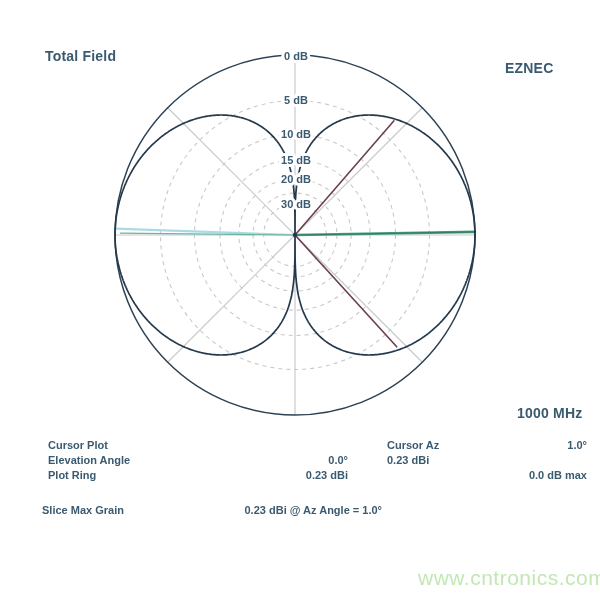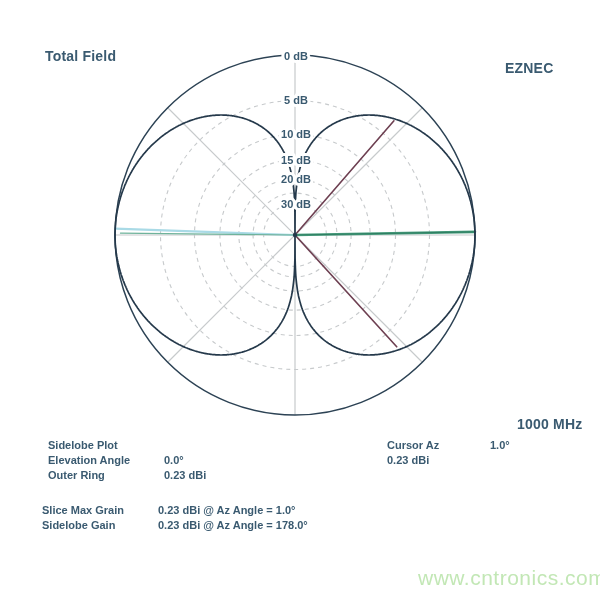--- a/index.html
+++ b/index.html
@@ -8,21 +8,21 @@
     font-family:"Liberation Sans", sans-serif;
   }
   .lab{
     position:absolute;font-size:14px;font-weight:bold;color:#3a5a70;
     letter-spacing:.2px;white-space:nowrap;
   }
   #plot{position:absolute;left:0;top:0;}
   .block{
     position:absolute;font-size:11px;font-weight:bold;color:#3a5a70;white-space:nowrap;
   }
-  .row{display:flex;height:15px;line-height:15px;}
+  .row{display:flex;height:15px;line-height:15px;justify-content:space-between;}
   .row .lbl{flex:none;}
   .left-col .lbl{width:116px;}
   .right-col .lbl{width:103px;}
   .title-row{height:15px;line-height:15px;}
   .watermark{
     position:absolute;left:418px;top:566px;font-size:21px;font-weight:normal;
     color:#c2e7b5;letter-spacing:.5px;white-space:nowrap;
   }
 </style>
 </head>
@@ -55,50 +55,50 @@
       <path d="M475.0 235.0L475.0 234.2L475.0 233.4L475.0 232.6L475.0 231.9L474.9 231.1L474.9 230.3L474.9 229.5L474.8 228.7L474.8 227.9L474.8 227.2L474.7 226.4L474.7 225.6L474.6 224.8L474.5 224.0L474.5 223.2L474.4 222.5L474.3 221.7L474.2 220.9L474.1 220.1L474.1 219.3L474.0 218.6L473.9 217.8L473.8 217.0L473.6 216.2L473.5 215.4L473.4 214.7L473.3 213.9L473.2 213.1L473.0 212.4L472.9 211.6L472.7 210.8L472.6 210.0L472.4 209.3L472.3 208.5L472.1 207.7L471.9 207.0L471.8 206.2L471.6 205.4L471.4 204.7L471.2 203.9L471.0 203.2L470.9 202.4L470.7 201.7L470.5 200.9L470.2 200.1L470.0 199.4L469.8 198.6L469.6 197.9L469.4 197.1L469.1 196.4L468.9 195.6L468.7 194.9L468.4 194.2L468.2 193.4L467.9 192.7L467.7 191.9L467.4 191.2L467.1 190.5L466.9 189.8L466.6 189.0L466.3 188.3L466.0 187.6L465.7 186.8L465.5 186.1L465.2 185.4L464.9 184.7L464.5 184.0L464.2 183.3L463.9 182.5L463.6 181.8L463.3 181.1L463.0 180.4L462.6 179.7L462.3 179.0L462.0 178.3L461.6 177.6L461.3 176.9L460.9 176.2L460.6 175.6L460.2 174.9L459.8 174.2L459.5 173.5L459.1 172.8L458.7 172.2L458.3 171.5L458.0 170.8L457.6 170.1L457.2 169.5L456.8 168.8L456.4 168.2L456.0 167.5L455.6 166.8L455.2 166.2L454.7 165.5L454.3 164.9L453.9 164.3L453.5 163.6L453.0 163.0L452.6 162.3L452.2 161.7L451.7 161.1L451.3 160.5L450.8 159.8L450.4 159.2L449.9 158.6L449.4 158.0L449.0 157.4L448.5 156.8L448.0 156.2L447.6 155.6L447.1 155.0L446.6 154.4L446.1 153.8L445.6 153.2L445.1 152.6L444.6 152.1L444.1 151.5L443.6 150.9L443.1 150.3L442.6 149.8L442.1 149.2L441.6 148.7L441.0 148.1L440.5 147.6L440.0 147.0L439.5 146.5L438.9 145.9L438.4 145.4L437.9 144.9L437.3 144.3L436.8 143.8L436.2 143.3L435.7 142.8L435.1 142.3L434.5 141.8L434.0 141.3L433.4 140.8L432.8 140.3L432.3 139.8L431.7 139.3L431.1 138.8L430.5 138.3L430.0 137.8L429.4 137.4L428.8 136.9L428.2 136.4L427.6 136.0L427.0 135.5L426.4 135.1L425.8 134.6L425.2 134.2L424.6 133.8L424.0 133.3L423.4 132.9L422.7 132.5L422.1 132.1L421.5 131.6L420.9 131.2L420.2 130.8L419.6 130.4L419.0 130.0L418.4 129.6L417.7 129.3L417.1 128.9L416.4 128.5L415.8 128.1L415.2 127.8L414.5 127.4L413.9 127.0L413.2 126.7L412.6 126.3L411.9 126.0L411.2 125.6L410.6 125.3L409.9 125.0L409.3 124.7L408.6 124.3L407.9 124.0L407.3 123.7L406.6 123.4L405.9 123.1L405.2 122.8L404.6 122.5L403.9 122.2L403.2 122.0L402.5 121.7L401.8 121.4L401.2 121.2L400.5 120.9L399.8 120.6L399.1 120.4L398.4 120.2L397.7 119.9L397.0 119.7L396.3 119.5L395.6 119.2L394.9 119.0L394.2 118.8L393.5 118.6L392.8 118.4L392.1 118.2L391.4 118.0L390.7 117.8L390.0 117.7L389.3 117.5L388.6 117.3L387.9 117.2L387.2 117.0L386.5 116.9L385.8 116.7L385.0 116.6L384.3 116.4L383.6 116.3L382.9 116.2L382.2 116.1L381.5 116.0L380.8 115.9L380.0 115.8L379.3 115.7L378.6 115.6L377.9 115.5L377.2 115.4L376.4 115.4L375.7 115.3L375.0 115.3L374.3 115.2L373.6 115.2L372.8 115.1L372.1 115.1L371.4 115.1L370.7 115.1L370.0 115.0L369.2 115.0L368.5 115.0L367.8 115.0L367.1 115.1L366.3 115.1L365.6 115.1L364.9 115.1L364.2 115.2L363.5 115.2L362.7 115.3L362.0 115.3L361.3 115.4L360.6 115.5L359.9 115.5L359.1 115.6L358.4 115.7L357.7 115.8L357.0 115.9L356.3 116.0L355.6 116.2L354.8 116.3L354.1 116.4L353.4 116.6L352.7 116.7L352.0 116.9L351.3 117.0L350.6 117.2L349.9 117.4L349.2 117.5L348.4 117.7L347.7 117.9L347.0 118.1L346.3 118.3L345.6 118.6L344.9 118.8L344.2 119.0L343.5 119.3L342.8 119.5L342.1 119.8L341.5 120.0L340.8 120.3L340.1 120.6L339.4 120.9L338.7 121.2L338.0 121.5L337.3 121.8L336.6 122.1L336.0 122.4L335.3 122.8L334.6 123.1L333.9 123.5L333.3 123.8L332.6 124.2L331.9 124.6L331.3 125.0L330.6 125.4L330.0 125.8L329.3 126.2L328.6 126.6L328.0 127.1L327.3 127.5L326.7 128.0L326.1 128.4L325.4 128.9L324.8 129.4L324.1 129.9L323.5 130.4L322.9 130.9L322.3 131.4L321.6 132.0L321.0 132.5L320.4 133.1L319.8 133.7L319.2 134.2L318.6 134.8L318.0 135.4L317.4 136.1L316.8 136.7L316.2 137.3L315.6 138.0L315.0 138.7L314.5 139.4L313.9 140.1L313.3 140.8L312.7 141.5L312.2 142.3L311.6 143.0L311.1 143.8L310.5 144.6L310.0 145.4L309.5 146.2L308.9 147.1L308.4 147.9L307.9 148.8L307.4 149.7L306.9 150.7L306.3 151.6L305.8 152.6L305.4 153.6L304.9 154.6L304.4 155.7L303.9 156.8L303.4 157.9L303.0 159.0L302.5 160.2L302.1 161.4L301.6 162.7L301.2 164.0L300.8 165.3L300.4 166.7L300.0 168.1L299.6 169.6L299.2 171.2L298.8 172.8L298.4 174.5L298.1 176.3L297.7 178.2L297.4 180.2L297.1 182.4L296.8 184.7L296.5 187.1L296.2 189.9L295.9 192.9L295.7 196.3L295.5 200.3L295.3 205.2L295.1 212.1L295.0 235.0L294.9 212.1L294.7 205.2L294.5 200.3L294.3 196.3L294.1 192.9L293.8 189.9L293.5 187.1L293.2 184.7L292.9 182.4L292.6 180.2L292.3 178.2L291.9 176.3L291.6 174.5L291.2 172.8L290.8 171.2L290.4 169.6L290.0 168.1L289.6 166.7L289.2 165.3L288.8 164.0L288.4 162.7L287.9 161.4L287.5 160.2L287.0 159.0L286.6 157.9L286.1 156.8L285.6 155.7L285.1 154.6L284.6 153.6L284.2 152.6L283.7 151.6L283.1 150.7L282.6 149.7L282.1 148.8L281.6 147.9L281.1 147.1L280.5 146.2L280.0 145.4L279.5 144.6L278.9 143.8L278.4 143.0L277.8 142.3L277.3 141.5L276.7 140.8L276.1 140.1L275.5 139.4L275.0 138.7L274.4 138.0L273.8 137.3L273.2 136.7L272.6 136.1L272.0 135.4L271.4 134.8L270.8 134.2L270.2 133.7L269.6 133.1L269.0 132.5L268.4 132.0L267.7 131.4L267.1 130.9L266.5 130.4L265.9 129.9L265.2 129.4L264.6 128.9L263.9 128.4L263.3 128.0L262.7 127.5L262.0 127.1L261.4 126.6L260.7 126.2L260.0 125.8L259.4 125.4L258.7 125.0L258.1 124.6L257.4 124.2L256.7 123.8L256.1 123.5L255.4 123.1L254.7 122.8L254.0 122.4L253.4 122.1L252.7 121.8L252.0 121.5L251.3 121.2L250.6 120.9L249.9 120.6L249.2 120.3L248.5 120.0L247.9 119.8L247.2 119.5L246.5 119.3L245.8 119.0L245.1 118.8L244.4 118.6L243.7 118.3L243.0 118.1L242.3 117.9L241.6 117.7L240.8 117.5L240.1 117.4L239.4 117.2L238.7 117.0L238.0 116.9L237.3 116.7L236.6 116.6L235.9 116.4L235.2 116.3L234.4 116.2L233.7 116.0L233.0 115.9L232.3 115.8L231.6 115.7L230.9 115.6L230.1 115.5L229.4 115.5L228.7 115.4L228.0 115.3L227.3 115.3L226.5 115.2L225.8 115.2L225.1 115.1L224.4 115.1L223.7 115.1L222.9 115.1L222.2 115.0L221.5 115.0L220.8 115.0L220.0 115.0L219.3 115.1L218.6 115.1L217.9 115.1L217.2 115.1L216.4 115.2L215.7 115.2L215.0 115.3L214.3 115.3L213.6 115.4L212.8 115.4L212.1 115.5L211.4 115.6L210.7 115.7L210.0 115.8L209.2 115.9L208.5 116.0L207.8 116.1L207.1 116.2L206.4 116.3L205.7 116.4L205.0 116.6L204.2 116.7L203.5 116.9L202.8 117.0L202.1 117.2L201.4 117.3L200.7 117.5L200.0 117.7L199.3 117.8L198.6 118.0L197.9 118.2L197.2 118.4L196.5 118.6L195.8 118.8L195.1 119.0L194.4 119.2L193.7 119.5L193.0 119.7L192.3 119.9L191.6 120.2L190.9 120.4L190.2 120.6L189.5 120.9L188.8 121.2L188.2 121.4L187.5 121.7L186.8 122.0L186.1 122.2L185.4 122.5L184.8 122.8L184.1 123.1L183.4 123.4L182.7 123.7L182.1 124.0L181.4 124.3L180.7 124.7L180.1 125.0L179.4 125.3L178.8 125.6L178.1 126.0L177.4 126.3L176.8 126.7L176.1 127.0L175.5 127.4L174.8 127.8L174.2 128.1L173.6 128.5L172.9 128.9L172.3 129.3L171.6 129.6L171.0 130.0L170.4 130.4L169.8 130.8L169.1 131.2L168.5 131.6L167.9 132.1L167.3 132.5L166.6 132.9L166.0 133.3L165.4 133.8L164.8 134.2L164.2 134.6L163.6 135.1L163.0 135.5L162.4 136.0L161.8 136.4L161.2 136.9L160.6 137.4L160.0 137.8L159.5 138.3L158.9 138.8L158.3 139.3L157.7 139.8L157.2 140.3L156.6 140.8L156.0 141.3L155.5 141.8L154.9 142.3L154.3 142.8L153.8 143.3L153.2 143.8L152.7 144.3L152.1 144.9L151.6 145.4L151.1 145.9L150.5 146.5L150.0 147.0L149.5 147.6L149.0 148.1L148.4 148.7L147.9 149.2L147.4 149.8L146.9 150.3L146.4 150.9L145.9 151.5L145.4 152.1L144.9 152.6L144.4 153.2L143.9 153.8L143.4 154.4L142.9 155.0L142.4 155.6L142.0 156.2L141.5 156.8L141.0 157.4L140.6 158.0L140.1 158.6L139.6 159.2L139.2 159.8L138.7 160.5L138.3 161.1L137.8 161.7L137.4 162.3L137.0 163.0L136.5 163.6L136.1 164.3L135.7 164.9L135.3 165.5L134.8 166.2L134.4 166.8L134.0 167.5L133.6 168.2L133.2 168.8L132.8 169.5L132.4 170.1L132.0 170.8L131.7 171.5L131.3 172.2L130.9 172.8L130.5 173.5L130.2 174.2L129.8 174.9L129.4 175.6L129.1 176.2L128.7 176.9L128.4 177.6L128.0 178.3L127.7 179.0L127.4 179.7L127.0 180.4L126.7 181.1L126.4 181.8L126.1 182.5L125.8 183.3L125.5 184.0L125.1 184.7L124.8 185.4L124.5 186.1L124.3 186.8L124.0 187.6L123.7 188.3L123.4 189.0L123.1 189.8L122.9 190.5L122.6 191.2L122.3 191.9L122.1 192.7L121.8 193.4L121.6 194.2L121.3 194.9L121.1 195.6L120.9 196.4L120.6 197.1L120.4 197.9L120.2 198.6L120.0 199.4L119.8 200.1L119.5 200.9L119.3 201.7L119.1 202.4L119.0 203.2L118.8 203.9L118.6 204.7L118.4 205.4L118.2 206.2L118.1 207.0L117.9 207.7L117.7 208.5L117.6 209.3L117.4 210.0L117.3 210.8L117.1 211.6L117.0 212.4L116.8 213.1L116.7 213.9L116.6 214.7L116.5 215.4L116.4 216.2L116.2 217.0L116.1 217.8L116.0 218.6L115.9 219.3L115.9 220.1L115.8 220.9L115.7 221.7L115.6 222.5L115.5 223.2L115.5 224.0L115.4 224.8L115.3 225.6L115.3 226.4L115.2 227.2L115.2 227.9L115.2 228.7L115.1 229.5L115.1 230.3L115.1 231.1L115.0 231.9L115.0 232.6L115.0 233.4L115.0 234.2L115.0 235.0L115.0 235.8L115.0 236.6L115.0 237.4L115.0 238.1L115.1 238.9L115.1 239.7L115.1 240.5L115.2 241.3L115.2 242.1L115.2 242.8L115.3 243.6L115.3 244.4L115.4 245.2L115.5 246.0L115.5 246.8L115.6 247.5L115.7 248.3L115.8 249.1L115.9 249.9L115.9 250.7L116.0 251.4L116.1 252.2L116.2 253.0L116.4 253.8L116.5 254.6L116.6 255.3L116.7 256.1L116.8 256.9L117.0 257.6L117.1 258.4L117.3 259.2L117.4 260.0L117.6 260.7L117.7 261.5L117.9 262.3L118.1 263.0L118.2 263.8L118.4 264.6L118.6 265.3L118.8 266.1L119.0 266.8L119.1 267.6L119.3 268.3L119.5 269.1L119.8 269.9L120.0 270.6L120.2 271.4L120.4 272.1L120.6 272.9L120.9 273.6L121.1 274.4L121.3 275.1L121.6 275.8L121.8 276.6L122.1 277.3L122.3 278.1L122.6 278.8L122.9 279.5L123.1 280.2L123.4 281.0L123.7 281.7L124.0 282.4L124.3 283.2L124.5 283.9L124.8 284.6L125.1 285.3L125.5 286.0L125.8 286.7L126.1 287.5L126.4 288.2L126.7 288.9L127.0 289.6L127.4 290.3L127.7 291.0L128.0 291.7L128.4 292.4L128.7 293.1L129.1 293.8L129.4 294.4L129.8 295.1L130.2 295.8L130.5 296.5L130.9 297.2L131.3 297.8L131.7 298.5L132.0 299.2L132.4 299.9L132.8 300.5L133.2 301.2L133.6 301.8L134.0 302.5L134.4 303.2L134.8 303.8L135.3 304.5L135.7 305.1L136.1 305.7L136.5 306.4L137.0 307.0L137.4 307.7L137.8 308.3L138.3 308.9L138.7 309.5L139.2 310.2L139.6 310.8L140.1 311.4L140.6 312.0L141.0 312.6L141.5 313.2L142.0 313.8L142.4 314.4L142.9 315.0L143.4 315.6L143.9 316.2L144.4 316.8L144.9 317.4L145.4 317.9L145.9 318.5L146.4 319.1L146.9 319.7L147.4 320.2L147.9 320.8L148.4 321.3L149.0 321.9L149.5 322.4L150.0 323.0L150.5 323.5L151.1 324.1L151.6 324.6L152.1 325.1L152.7 325.7L153.2 326.2L153.8 326.7L154.3 327.2L154.9 327.7L155.5 328.2L156.0 328.7L156.6 329.2L157.2 329.7L157.7 330.2L158.3 330.7L158.9 331.2L159.5 331.7L160.0 332.2L160.6 332.6L161.2 333.1L161.8 333.6L162.4 334.0L163.0 334.5L163.6 334.9L164.2 335.4L164.8 335.8L165.4 336.2L166.0 336.7L166.6 337.1L167.3 337.5L167.9 337.9L168.5 338.4L169.1 338.8L169.8 339.2L170.4 339.6L171.0 340.0L171.6 340.4L172.3 340.7L172.9 341.1L173.6 341.5L174.2 341.9L174.8 342.2L175.5 342.6L176.1 343.0L176.8 343.3L177.4 343.7L178.1 344.0L178.8 344.4L179.4 344.7L180.1 345.0L180.7 345.3L181.4 345.7L182.1 346.0L182.7 346.3L183.4 346.6L184.1 346.9L184.8 347.2L185.4 347.5L186.1 347.8L186.8 348.0L187.5 348.3L188.2 348.6L188.8 348.8L189.5 349.1L190.2 349.4L190.9 349.6L191.6 349.8L192.3 350.1L193.0 350.3L193.7 350.5L194.4 350.8L195.1 351.0L195.8 351.2L196.5 351.4L197.2 351.6L197.9 351.8L198.6 352.0L199.3 352.2L200.0 352.3L200.7 352.5L201.4 352.7L202.1 352.8L202.8 353.0L203.5 353.1L204.2 353.3L205.0 353.4L205.7 353.6L206.4 353.7L207.1 353.8L207.8 353.9L208.5 354.0L209.2 354.1L210.0 354.2L210.7 354.3L211.4 354.4L212.1 354.5L212.8 354.6L213.6 354.6L214.3 354.7L215.0 354.7L215.7 354.8L216.4 354.8L217.2 354.9L217.9 354.9L218.6 354.9L219.3 354.9L220.0 355.0L220.8 355.0L221.5 355.0L222.2 355.0L222.9 354.9L223.7 354.9L224.4 354.9L225.1 354.9L225.8 354.8L226.5 354.8L227.3 354.7L228.0 354.7L228.7 354.6L229.4 354.5L230.1 354.5L230.9 354.4L231.6 354.3L232.3 354.2L233.0 354.1L233.7 354.0L234.4 353.8L235.2 353.7L235.9 353.6L236.6 353.4L237.3 353.3L238.0 353.1L238.7 353.0L239.4 352.8L240.1 352.6L240.8 352.5L241.6 352.3L242.3 352.1L243.0 351.9L243.7 351.7L244.4 351.4L245.1 351.2L245.8 351.0L246.5 350.7L247.2 350.5L247.9 350.2L248.5 350.0L249.2 349.7L249.9 349.4L250.6 349.1L251.3 348.8L252.0 348.5L252.7 348.2L253.4 347.9L254.0 347.6L254.7 347.2L255.4 346.9L256.1 346.5L256.7 346.2L257.4 345.8L258.1 345.4L258.7 345.0L259.4 344.6L260.0 344.2L260.7 343.8L261.4 343.4L262.0 342.9L262.7 342.5L263.3 342.0L263.9 341.6L264.6 341.1L265.2 340.6L265.9 340.1L266.5 339.6L267.1 339.1L267.7 338.6L268.4 338.0L269.0 337.5L269.6 336.9L270.2 336.3L270.8 335.8L271.4 335.2L272.0 334.6L272.6 333.9L273.2 333.3L273.8 332.7L274.4 332.0L275.0 331.3L275.5 330.6L276.1 329.9L276.7 329.2L277.3 328.5L277.8 327.7L278.4 327.0L278.9 326.2L279.5 325.4L280.0 324.6L280.5 323.8L281.1 322.9L281.6 322.1L282.1 321.2L282.6 320.3L283.1 319.3L283.7 318.4L284.2 317.4L284.6 316.4L285.1 315.4L285.6 314.3L286.1 313.2L286.6 312.1L287.0 311.0L287.5 309.8L287.9 308.6L288.4 307.3L288.8 306.0L289.2 304.7L289.6 303.3L290.0 301.9L290.4 300.4L290.8 298.8L291.2 297.2L291.6 295.5L291.9 293.7L292.3 291.8L292.6 289.8L292.9 287.6L293.2 285.3L293.5 282.9L293.8 280.1L294.1 277.1L294.3 273.7L294.5 269.7L294.7 264.8L294.9 257.9L295.0 235.0L295.1 257.9L295.3 264.8L295.5 269.7L295.7 273.7L295.9 277.1L296.2 280.1L296.5 282.9L296.8 285.3L297.1 287.6L297.4 289.8L297.7 291.8L298.1 293.7L298.4 295.5L298.8 297.2L299.2 298.8L299.6 300.4L300.0 301.9L300.4 303.3L300.8 304.7L301.2 306.0L301.6 307.3L302.1 308.6L302.5 309.8L303.0 311.0L303.4 312.1L303.9 313.2L304.4 314.3L304.9 315.4L305.4 316.4L305.8 317.4L306.3 318.4L306.9 319.3L307.4 320.3L307.9 321.2L308.4 322.1L308.9 322.9L309.5 323.8L310.0 324.6L310.5 325.4L311.1 326.2L311.6 327.0L312.2 327.7L312.7 328.5L313.3 329.2L313.9 329.9L314.5 330.6L315.0 331.3L315.6 332.0L316.2 332.7L316.8 333.3L317.4 333.9L318.0 334.6L318.6 335.2L319.2 335.8L319.8 336.3L320.4 336.9L321.0 337.5L321.6 338.0L322.3 338.6L322.9 339.1L323.5 339.6L324.1 340.1L324.8 340.6L325.4 341.1L326.1 341.6L326.7 342.0L327.3 342.5L328.0 342.9L328.6 343.4L329.3 343.8L330.0 344.2L330.6 344.6L331.3 345.0L331.9 345.4L332.6 345.8L333.3 346.2L333.9 346.5L334.6 346.9L335.3 347.2L336.0 347.6L336.6 347.9L337.3 348.2L338.0 348.5L338.7 348.8L339.4 349.1L340.1 349.4L340.8 349.7L341.5 350.0L342.1 350.2L342.8 350.5L343.5 350.7L344.2 351.0L344.9 351.2L345.6 351.4L346.3 351.7L347.0 351.9L347.7 352.1L348.4 352.3L349.2 352.5L349.9 352.6L350.6 352.8L351.3 353.0L352.0 353.1L352.7 353.3L353.4 353.4L354.1 353.6L354.8 353.7L355.6 353.8L356.3 354.0L357.0 354.1L357.7 354.2L358.4 354.3L359.1 354.4L359.9 354.5L360.6 354.5L361.3 354.6L362.0 354.7L362.7 354.7L363.5 354.8L364.2 354.8L364.9 354.9L365.6 354.9L366.3 354.9L367.1 354.9L367.8 355.0L368.5 355.0L369.2 355.0L370.0 355.0L370.7 354.9L371.4 354.9L372.1 354.9L372.8 354.9L373.6 354.8L374.3 354.8L375.0 354.7L375.7 354.7L376.4 354.6L377.2 354.6L377.9 354.5L378.6 354.4L379.3 354.3L380.0 354.2L380.8 354.1L381.5 354.0L382.2 353.9L382.9 353.8L383.6 353.7L384.3 353.6L385.0 353.4L385.8 353.3L386.5 353.1L387.2 353.0L387.9 352.8L388.6 352.7L389.3 352.5L390.0 352.3L390.7 352.2L391.4 352.0L392.1 351.8L392.8 351.6L393.5 351.4L394.2 351.2L394.9 351.0L395.6 350.8L396.3 350.5L397.0 350.3L397.7 350.1L398.4 349.8L399.1 349.6L399.8 349.4L400.5 349.1L401.2 348.8L401.8 348.6L402.5 348.3L403.2 348.0L403.9 347.8L404.6 347.5L405.2 347.2L405.9 346.9L406.6 346.6L407.3 346.3L407.9 346.0L408.6 345.7L409.3 345.3L409.9 345.0L410.6 344.7L411.2 344.4L411.9 344.0L412.6 343.7L413.2 343.3L413.9 343.0L414.5 342.6L415.2 342.2L415.8 341.9L416.4 341.5L417.1 341.1L417.7 340.7L418.4 340.4L419.0 340.0L419.6 339.6L420.2 339.2L420.9 338.8L421.5 338.4L422.1 337.9L422.7 337.5L423.4 337.1L424.0 336.7L424.6 336.2L425.2 335.8L425.8 335.4L426.4 334.9L427.0 334.5L427.6 334.0L428.2 333.6L428.8 333.1L429.4 332.6L430.0 332.2L430.5 331.7L431.1 331.2L431.7 330.7L432.3 330.2L432.8 329.7L433.4 329.2L434.0 328.7L434.5 328.2L435.1 327.7L435.7 327.2L436.2 326.7L436.8 326.2L437.3 325.7L437.9 325.1L438.4 324.6L438.9 324.1L439.5 323.5L440.0 323.0L440.5 322.4L441.0 321.9L441.6 321.3L442.1 320.8L442.6 320.2L443.1 319.7L443.6 319.1L444.1 318.5L444.6 317.9L445.1 317.4L445.6 316.8L446.1 316.2L446.6 315.6L447.1 315.0L447.6 314.4L448.0 313.8L448.5 313.2L449.0 312.6L449.4 312.0L449.9 311.4L450.4 310.8L450.8 310.2L451.3 309.5L451.7 308.9L452.2 308.3L452.6 307.7L453.0 307.0L453.5 306.4L453.9 305.7L454.3 305.1L454.7 304.5L455.2 303.8L455.6 303.2L456.0 302.5L456.4 301.8L456.8 301.2L457.2 300.5L457.6 299.9L458.0 299.2L458.3 298.5L458.7 297.8L459.1 297.2L459.5 296.5L459.8 295.8L460.2 295.1L460.6 294.4L460.9 293.8L461.3 293.1L461.6 292.4L462.0 291.7L462.3 291.0L462.6 290.3L463.0 289.6L463.3 288.9L463.6 288.2L463.9 287.5L464.2 286.7L464.5 286.0L464.9 285.3L465.2 284.6L465.5 283.9L465.7 283.2L466.0 282.4L466.3 281.7L466.6 281.0L466.9 280.2L467.1 279.5L467.4 278.8L467.7 278.1L467.9 277.3L468.2 276.6L468.4 275.8L468.7 275.1L468.9 274.4L469.1 273.6L469.4 272.9L469.6 272.1L469.8 271.4L470.0 270.6L470.2 269.9L470.5 269.1L470.7 268.3L470.9 267.6L471.0 266.8L471.2 266.1L471.4 265.3L471.6 264.6L471.8 263.8L471.9 263.0L472.1 262.3L472.3 261.5L472.4 260.7L472.6 260.0L472.7 259.2L472.9 258.4L473.0 257.6L473.2 256.9L473.3 256.1L473.4 255.3L473.5 254.6L473.6 253.8L473.8 253.0L473.9 252.2L474.0 251.4L474.1 250.7L474.1 249.9L474.2 249.1L474.3 248.3L474.4 247.5L474.5 246.8L474.5 246.0L474.6 245.2L474.7 244.4L474.7 243.6L474.8 242.8L474.8 242.1L474.8 241.3L474.9 240.5L474.9 239.7L474.9 238.9L475.0 238.1L475.0 237.4L475.0 236.6L475.0 235.8L475.0 235.0Z" fill="none" stroke="#25394b" stroke-width="1.7" stroke-linejoin="round"></path>
       <circle cx="295" cy="235" r="2.2" fill="#25394b"></circle>
       <text x="296" y="60" fill="#3a5a70" text-anchor="middle" font-size="11" font-weight="bold" font-family="&quot;Liberation Sans&quot;, sans-serif" stroke="#ffffff" stroke-width="6" paint-order="stroke" stroke-linejoin="round">0 dB</text>
       <text x="296" y="104.49218381536335" fill="#3a5a70" text-anchor="middle" font-size="11" font-weight="bold" font-family="&quot;Liberation Sans&quot;, sans-serif" stroke="#ffffff" stroke-width="6" paint-order="stroke" stroke-linejoin="round">5 dB</text>
       <text x="296" y="138.486929918" fill="#3a5a70" text-anchor="middle" font-size="11" font-weight="bold" font-family="&quot;Liberation Sans&quot;, sans-serif" stroke="#ffffff" stroke-width="6" paint-order="stroke" stroke-linejoin="round">10 dB</text>
       <text x="296" y="163.89003580698244" fill="#3a5a70" text-anchor="middle" font-size="11" font-weight="bold" font-family="&quot;Liberation Sans&quot;, sans-serif" stroke="#ffffff" stroke-width="6" paint-order="stroke" stroke-linejoin="round">15 dB</text>
       <text x="296" y="182.87290412606086" fill="#3a5a70" text-anchor="middle" font-size="11" font-weight="bold" font-family="&quot;Liberation Sans&quot;, sans-serif" stroke="#ffffff" stroke-width="6" paint-order="stroke" stroke-linejoin="round">20 dB</text>
       <text x="296" y="207.65829599402014" fill="#3a5a70" text-anchor="middle" font-size="11" font-weight="bold" font-family="&quot;Liberation Sans&quot;, sans-serif" stroke="#ffffff" stroke-width="6" paint-order="stroke" stroke-linejoin="round">30 dB</text>
     </svg>
 
-  <div class="lab" style="left:517px;top:405px;margin-top:11px;">1000 MHz</div>
+  <div class="lab" style="left:517px;top:405px;">1000 MHz</div>
 
   <div class="block left-col" style="left:48px;top:438px;width:300px;">
-    <div class="title-row">Sidelobe Plot</div>
+    <div class="title-row">Cursor Plot</div>
     <div class="row">
       <span class="lbl">Elevation Angle</span>
       <span class="val">0.0°</span>
     </div>
     <div class="row">
-      <span class="lbl">Outer Ring</span>
+      <span class="lbl">Plot Ring</span>
       <span class="val">0.23 dBi</span>
     </div>
   </div>
 
   <div class="block right-col" style="left:387px;top:438px;width:200px;">
     <div class="row">
       <span class="lbl">Cursor Az</span>
       <span class="val">1.0°</span>
     </div>
     <div class="row">
       <span class="val">0.23 dBi</span>
     </div>
+    <div class="row">
+      <span class="lbl"></span>
+      <span class="val">0.0 dB max</span>
+    </div>
   </div>
 
   <div class="block left-col" style="left:42px;top:503px;width:340px;">
     <div class="row">
       <span class="lbl">Slice Max Grain</span>
       <span class="val">0.23 dBi @ Az Angle = 1.0°</span>
-    </div>
-    <div class="row">
-      <span class="lbl">Sidelobe Gain</span>
-      <span class="val">0.23 dBi @ Az Angle = 178.0°</span>
     </div>
   </div>
 
   <div class="watermark">www.cntronics.com</div>
 
 </div>
 
 </body></html>

